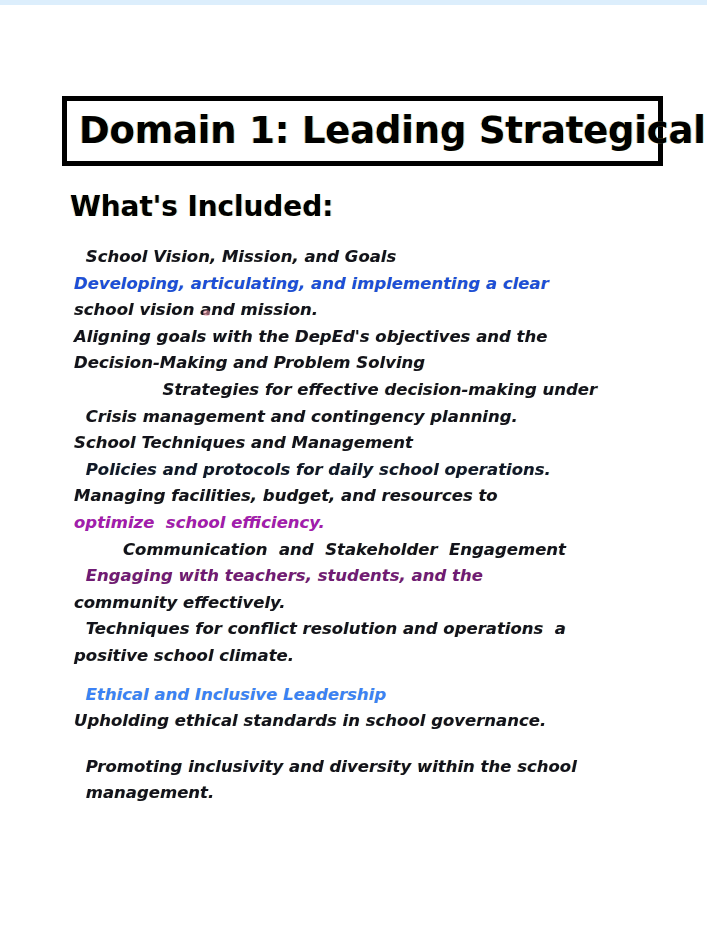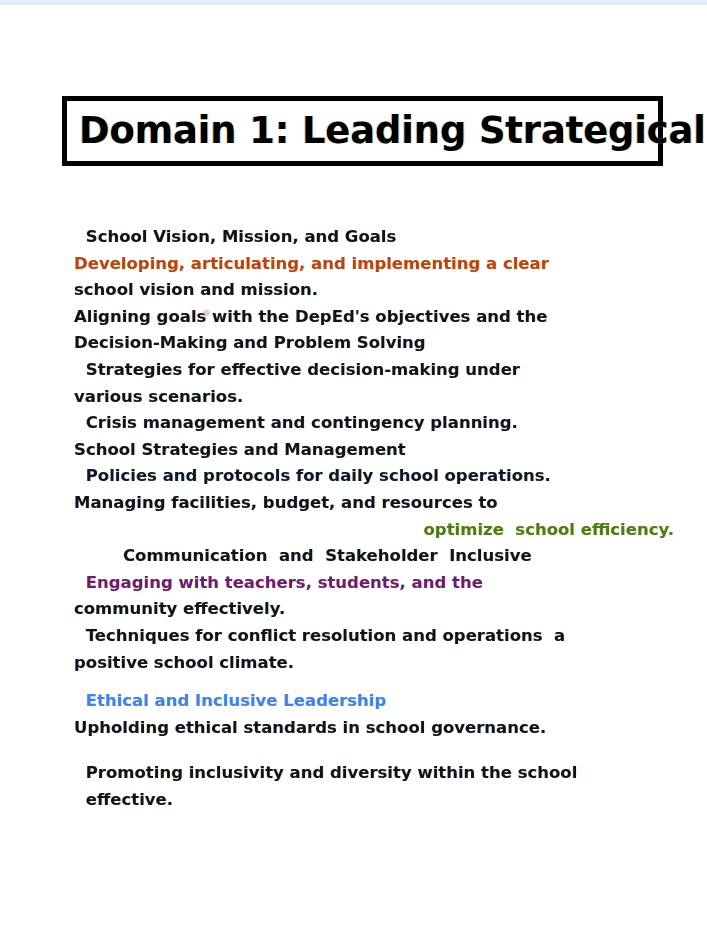--- a/index.html
+++ b/index.html
@@ -71,22 +71,23 @@
     letter-spacing: -0.1px;
     color: #000000;
     white-space: nowrap;
     text-shadow: -1px 0 0 rgba(255,150,0,0.40), 1px 0 0 rgba(0,190,255,0.30);
   }
 
   
   .body-block {
     position: absolute;
     left: 74px;
-    top: 224px;
+    top: 244px;
     width: 600px;
+    font-style: italic;
   }
   .body-line {
     font-family: "DejaVu Sans", sans-serif;
     font-weight: bold;
     font-size: 16.5px;
     line-height: 26.6px;
     color: #12121c;
     white-space: pre;
     text-shadow: -0.6px 0 0 rgba(255,150,0,0.30), 0.6px 0 0 rgba(0,190,255,0.22);
   }
@@ -114,40 +115,40 @@
 <body>
 
 <div class="page" style="background: rgb(255, 255, 255);">
 
   <div class="top-band" style="background: rgb(220, 238, 252);"></div>
 
   <div class="title-box" style="border-color: rgb(0, 0, 0);">
     <div class="title-text" style="color: rgb(0, 0, 0);">Domain 1: Leading Strategically</div>
   </div>
 
+  <div class="section-heading" style="color: rgb(0, 0, 0);">What's Included:</div>
 
   <div class="body-block">
       <div class="body-line indent-1" style="color: rgb(18, 18, 28);"> School Vision, Mission, and Goals</div>
-      <div class="body-line indent-0" style="color: #c2410c;">Developing, articulating, and implementing a clear</div>
+      <div class="body-line indent-0" style="color: #1d4ed8;">Developing, articulating, and implementing a clear</div>
       <div class="body-line indent-0" style="color: rgb(18, 18, 28);">school vision and mission.</div>
       <div class="body-line indent-0" style="color: rgb(18, 18, 28);">Aligning goals with the DepEd's objectives and the</div>
       <div class="body-line indent-0" style="color: rgb(18, 18, 28);">Decision-Making and Problem Solving</div>
-      <div class="body-line indent-1" style="color: rgb(18, 18, 28);"> Strategies for effective decision-making under</div>
-      <div class="body-line indent-0" style="color: rgb(18, 18, 28);">various scenarios.</div>
+      <div class="body-line indent-1" style="color: rgb(18, 18, 28); text-align: center;"> Strategies for effective decision-making under</div>
       <div class="body-line indent-1" style="color: rgb(18, 18, 28);"> Crisis management and contingency planning.</div>
-      <div class="body-line indent-0" style="color: rgb(18, 18, 28);">School Strategies and Management</div>
+      <div class="body-line indent-0" style="color: rgb(18, 18, 28);">School Techniques and Management</div>
       <div class="body-line indent-1" style="color: #0f172a;"> Policies and protocols for daily school operations.</div>
       <div class="body-line indent-0" style="color: rgb(18, 18, 28);">Managing facilities, budget, and resources to</div>
-      <div class="body-line indent-0" style="color: #4d7c0f; text-align: right;">optimize  school efficiency.</div>
-      <div class="body-line indent-4" style="color: rgb(18, 18, 28);">    Communication  and  Stakeholder  Inclusive</div>
+      <div class="body-line indent-0" style="color: #a21caf;">optimize  school efficiency.</div>
+      <div class="body-line indent-4" style="color: rgb(18, 18, 28);">    Communication  and  Stakeholder  Engagement</div>
       <div class="body-line indent-1" style="color: #701a75;"> Engaging with teachers, students, and the</div>
       <div class="body-line indent-0" style="color: rgb(18, 18, 28);">community effectively.</div>
       <div class="body-line indent-1" style="color: rgb(18, 18, 28);"> Techniques for conflict resolution and operations  a</div>
       <div class="body-line indent-0" style="color: rgb(18, 18, 28);">positive school climate.</div>
       <div class="body-line indent-1 gap-before" style="color: #3b82f6;"> Ethical and Inclusive Leadership</div>
       <div class="body-line indent-0" style="color: rgb(18, 18, 28);">Upholding ethical standards in school governance.</div>
       <div class="body-line indent-1" style="color: rgb(18, 18, 28); margin-top: 19px;"> Promoting inclusivity and diversity within the school</div>
-      <div class="body-line indent-1" style="color: rgb(18, 18, 28);"> effective.</div>
+      <div class="body-line indent-1" style="color: rgb(18, 18, 28);"> management.</div>
     </div>
 
   <div class="speck"></div>
 
 </div>
 
 </body></html>

